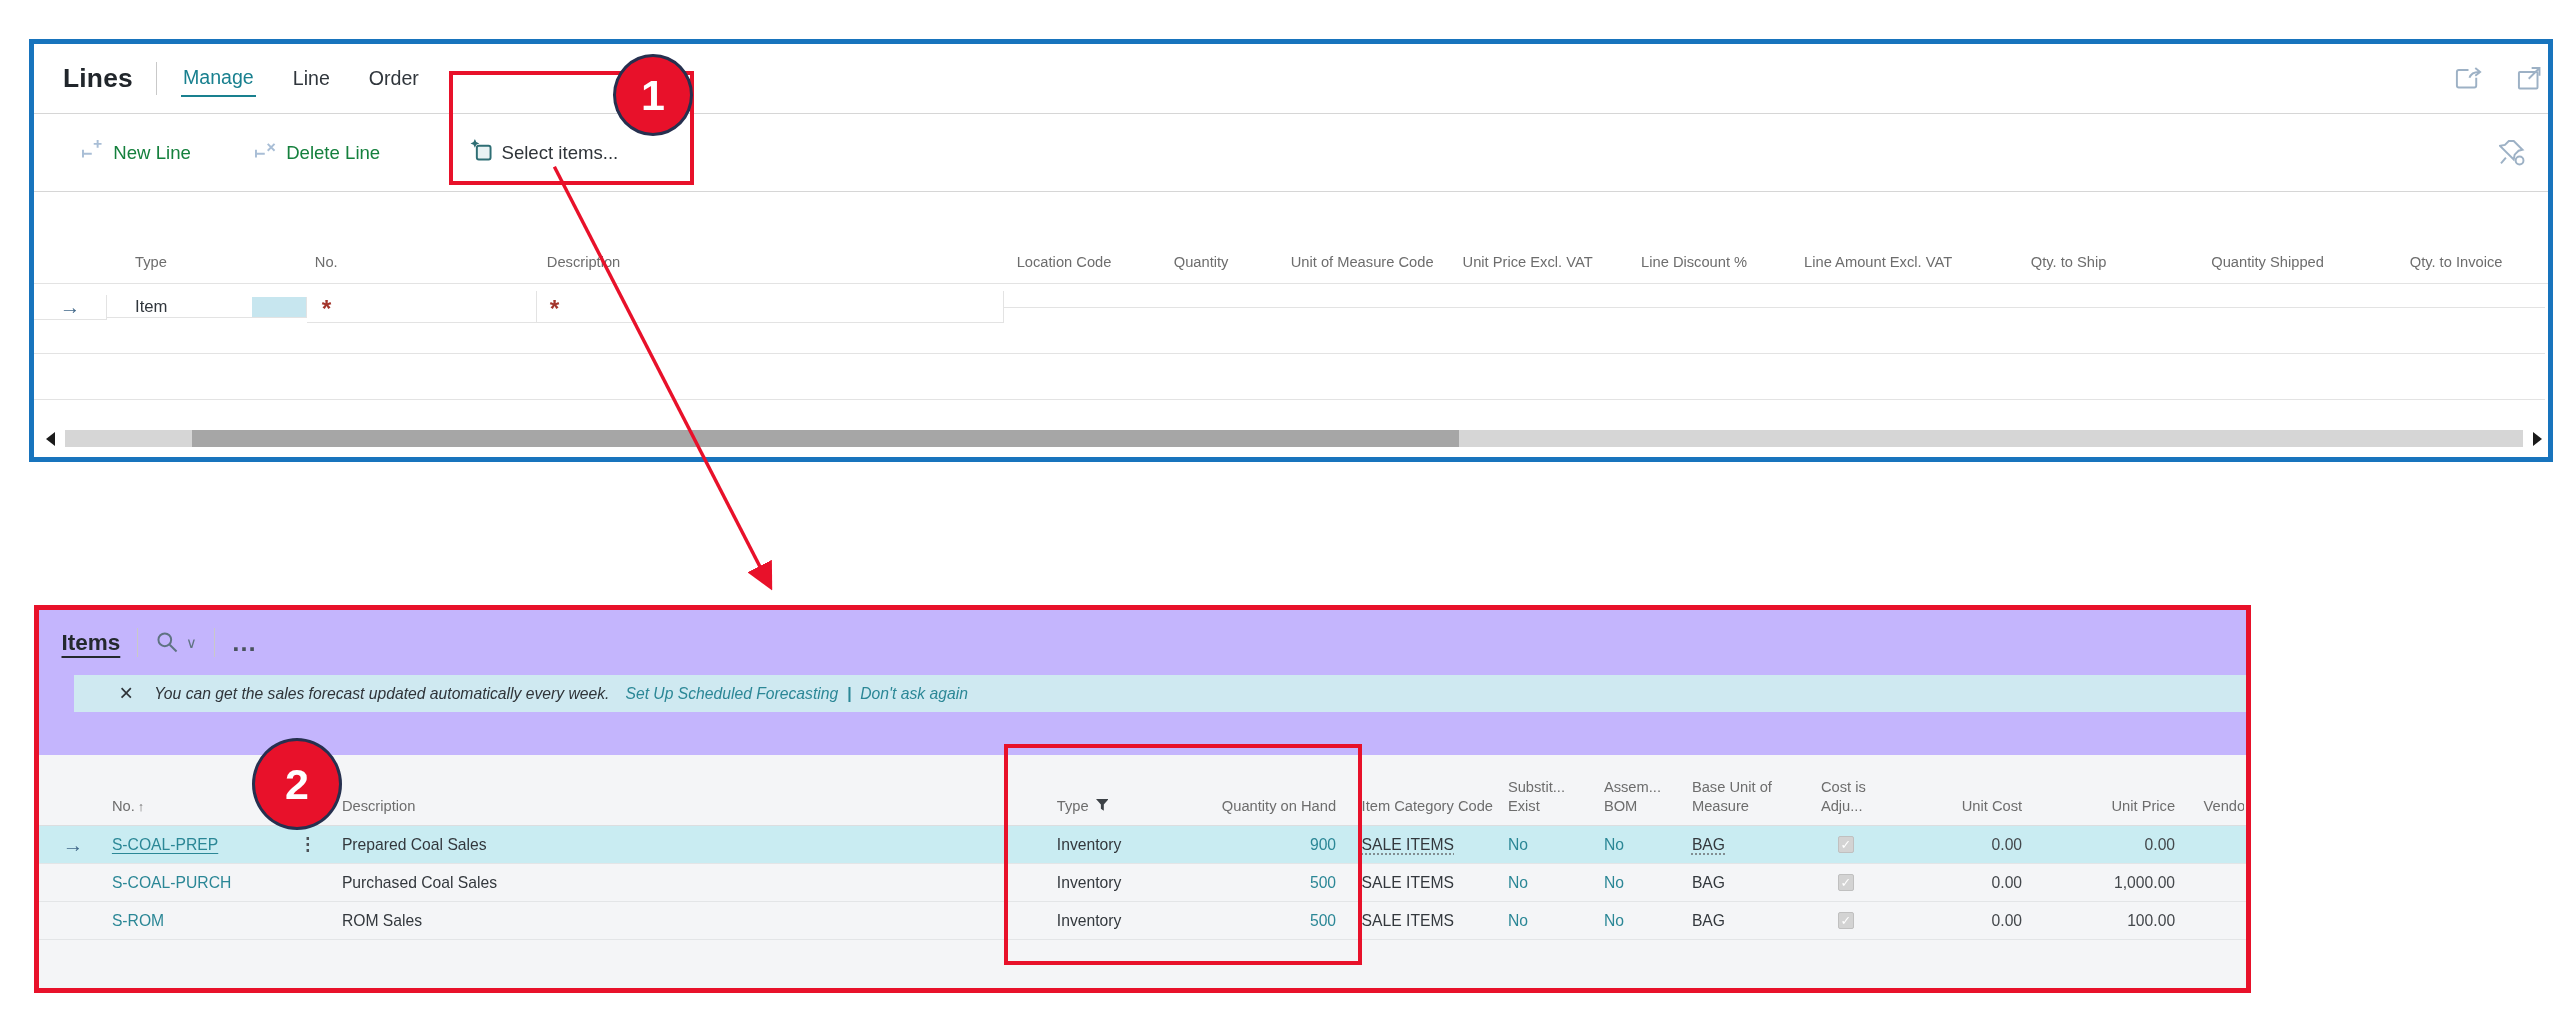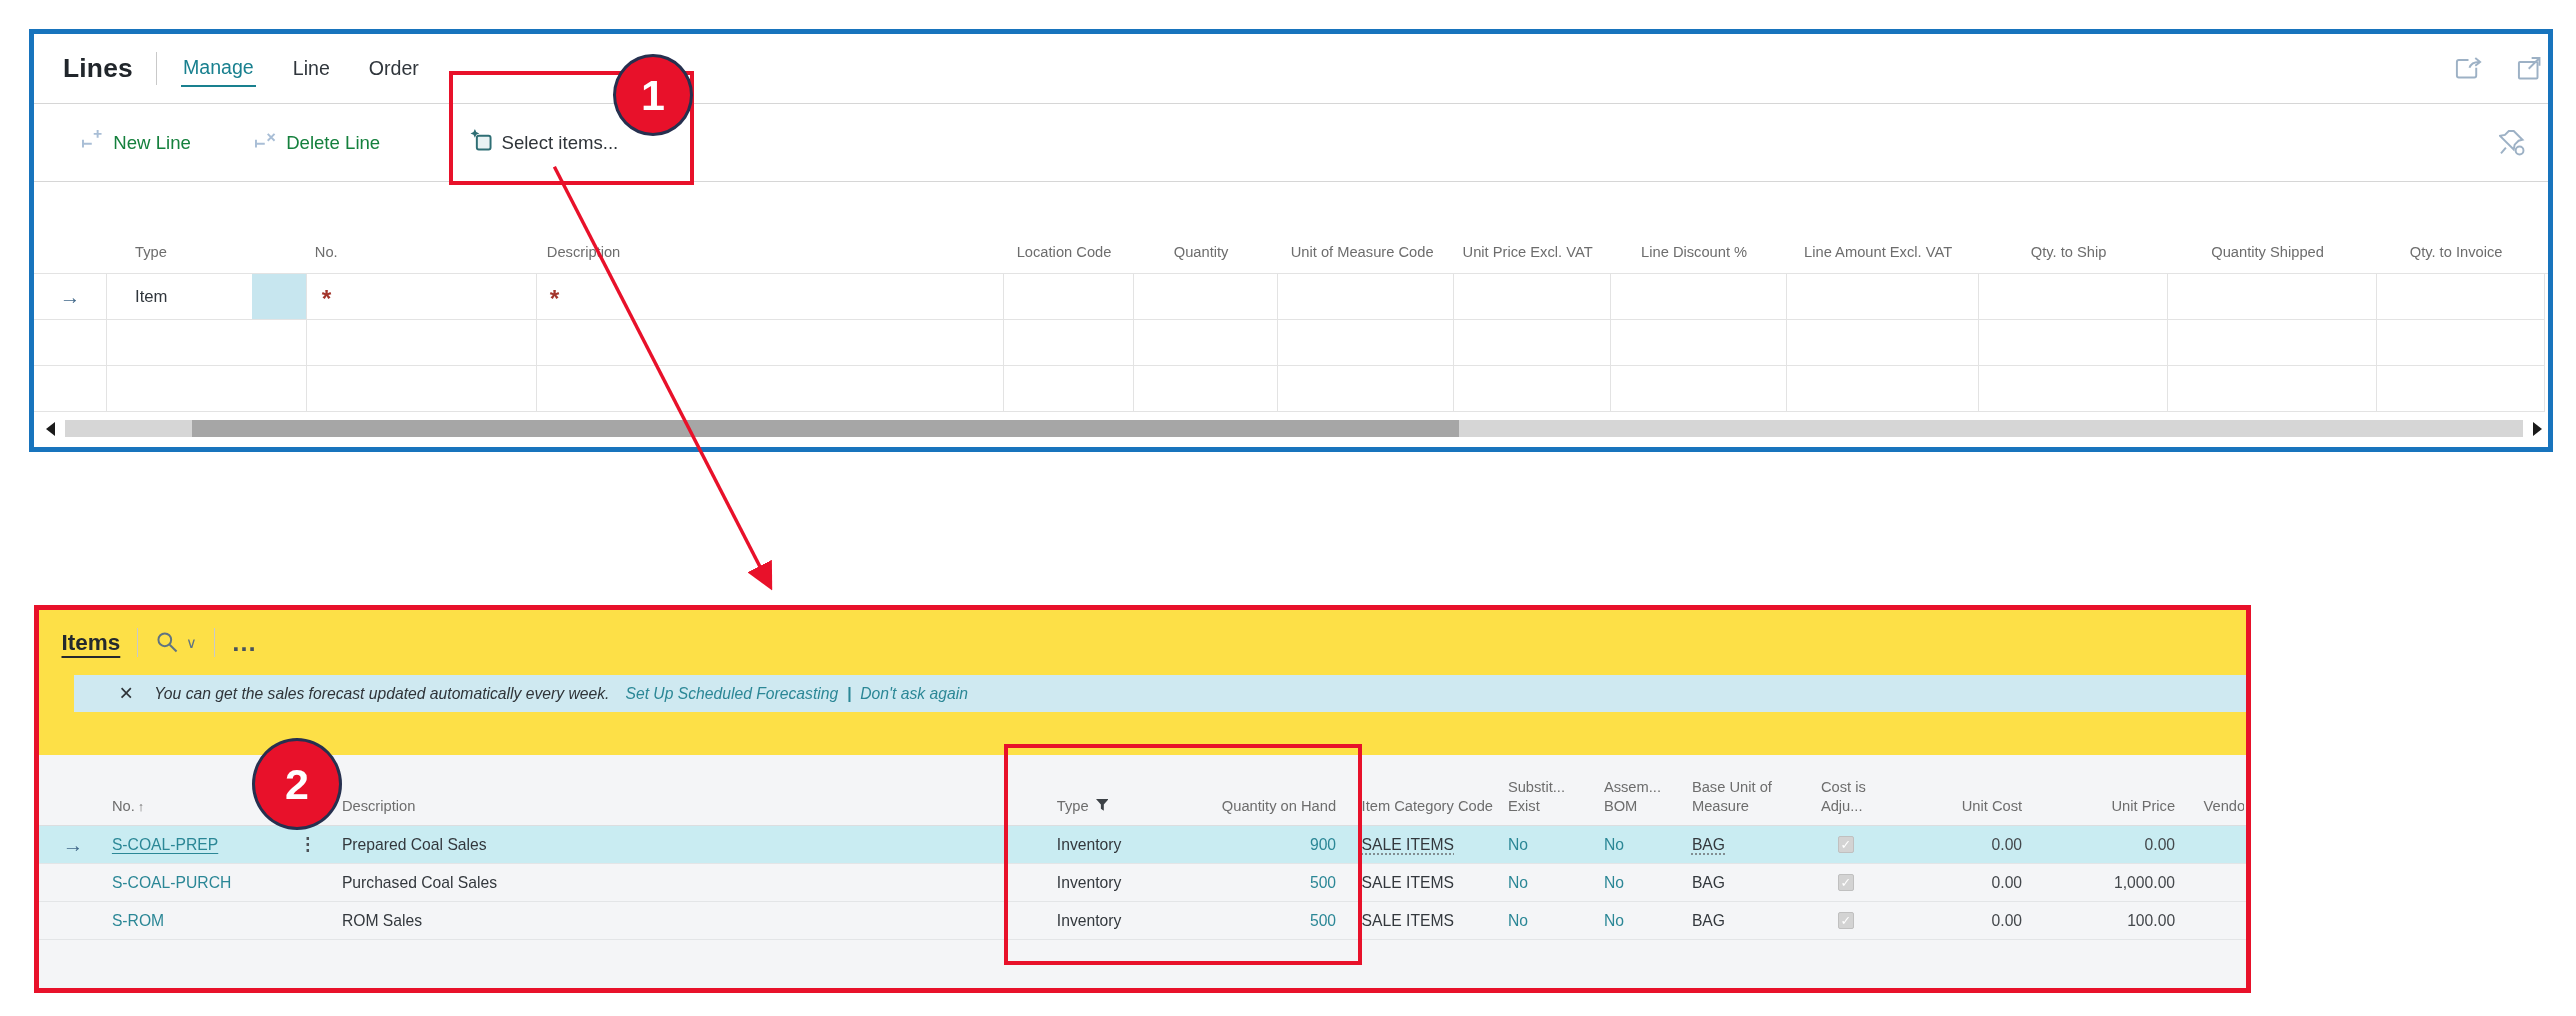--- a/index.html
+++ b/index.html
@@ -1,20 +1,20 @@
 <!DOCTYPE html>
 <html><head>
 <meta charset="utf-8">
 <style>
   * { box-sizing: border-box; margin: 0; padding: 0; }
   html,body { width:2576px; height:1017px; background:#ffffff;
     font-family:"Liberation Sans", sans-serif; color:#2f3439; position:relative; overflow:hidden; }
 
   
-  .win-lines { position:absolute; left:29px; top:29px; width:2524px; height:423px;
+  .win-lines { position:absolute; left:29px; top:39px; width:2524px; height:423px;
     border:5.9px solid #1874bd; background:#fff; }
   .ln-header { height:70px; display:flex; align-items:center; padding:0 5.9px 0 29px;
     border-bottom:1px solid #d6d6d6; }
   .ln-title { font-size:26.4px; font-weight:bold; color:#21262b; letter-spacing:0.2px; }
   .vdiv { width:1px; height:33px; background:#c9c9c9; margin:0 23.5px; }
   .tab { font-size:19.6px; color:#30363c; margin-right:35px; padding:5.9px 2px; }
   .tab.active { color:#19808f; border-bottom:2.9px solid #19808f; }
   .ln-header .spacer { flex:1; }
   .hdr-icon { margin-left:33px; display:flex; align-items:center; }
 
@@ -30,38 +30,38 @@
   .tg-head { display:flex; align-items:flex-end; height:91px; padding-bottom:10.8px;
     color:#6d6d6d; font-size:14.7px; line-height:1.32; }
   .tcol-sel{width:73px;} .tcol-type{width:200px;} .tcol-no{width:230px;}
   .tcol-desc{width:467px;} .tcol-loc{width:130px;} .tcol-qty{width:144px;}
   .tcol-uom{width:176px;} .tcol-up{width:157px;} .tcol-ld{width:176px;}
   .tcol-la{width:192px;} .tcol-qs{width:189px;} .tcol-qsh{width:209px;} .tcol-qi{width:168px;}
   .pl29{padding-left:28px;} .pl8{padding-left:7.8px;} .pl10{padding-left:9.8px;}
   .pl13{padding-left:12.7px;} .pl15{padding-left:14.7px;}
   .ral{text-align:center; padding-right:9.8px;}
   .tg-grid { border-top:1px solid #e3e3e3; }
-  .tg-row { display:flex; height:46px; }
+  .tg-row { display:flex; height:46px;align-items:center; }
   .tg-cell { border-right:1px solid #e3e3e3; border-bottom:1px solid #e3e3e3;
     display:flex; align-items:center; font-size:16.7px; color:#30363c; position:relative; }
   .tg-cell.center { justify-content:center; }
   .focus-cell { position:absolute; right:0; top:0; bottom:0; width:54px; background:#c7e6ef; }
   .asterisk { color:#a3352c; font-size:24.5px; font-weight:bold; line-height:1; padding-top:5.9px; }
   .icon-arrow-right::before { content:"\2192"; color:#41688a; font-size:20.6px; }
 
   .tg-scroll { height:33px; display:flex; align-items:center; padding:0 5.9px 0 11.8px; }
   .sb-left, .sb-right { width:0; height:0; border-top:7.8px solid transparent; border-bottom:7.8px solid transparent; }
   .sb-left { border-right:9.8px solid #1b1b1b; margin-right:9.8px; }
   .sb-right { border-left:9.8px solid #1b1b1b; margin-left:9.8px; }
   .sb-track { flex:1; height:16.7px; background:#d6d6d6; position:relative; }
   .sb-thumb { position:absolute; left:5.2%; width:51.5%; top:0; bottom:0; background:#a6a6a6; }
 
   
   .win-items { position:absolute; left:34px; top:605px; width:2217px; height:388px;
-    border:5.9px solid #e8112a; background:#fde047; }
+    border:5.9px solid #e8112a; background:#c4b5fd; }
   .it-header { height:65px; display:flex; align-items:center; padding-left:22.5px; }
   .it-title { font-size:22.5px; font-weight:bold; color:#24292e; text-decoration:underline;
     text-decoration-thickness:2px; text-underline-offset:5.9px; }
   .it-header .vdiv { height:29px; margin:0 16.7px; }
   .icon-chevron::before { content:"\2228"; color:#5f7382; font-size:14.7px; }
   .icon-ellipsis::before { content:"\2026"; color:#49535d; font-size:25.5px; font-weight:bold; letter-spacing:2px; }
 
   .notif { margin-left:35px; height:37px; background:#cfe9f1; display:flex; align-items:center;
     padding-left:45px; font-size:15.7px; color:#2f3439;font-style:italic; }
   .icon-close::before { content:"\00D7"; font-size:23.5px; color:#2f3439; }

